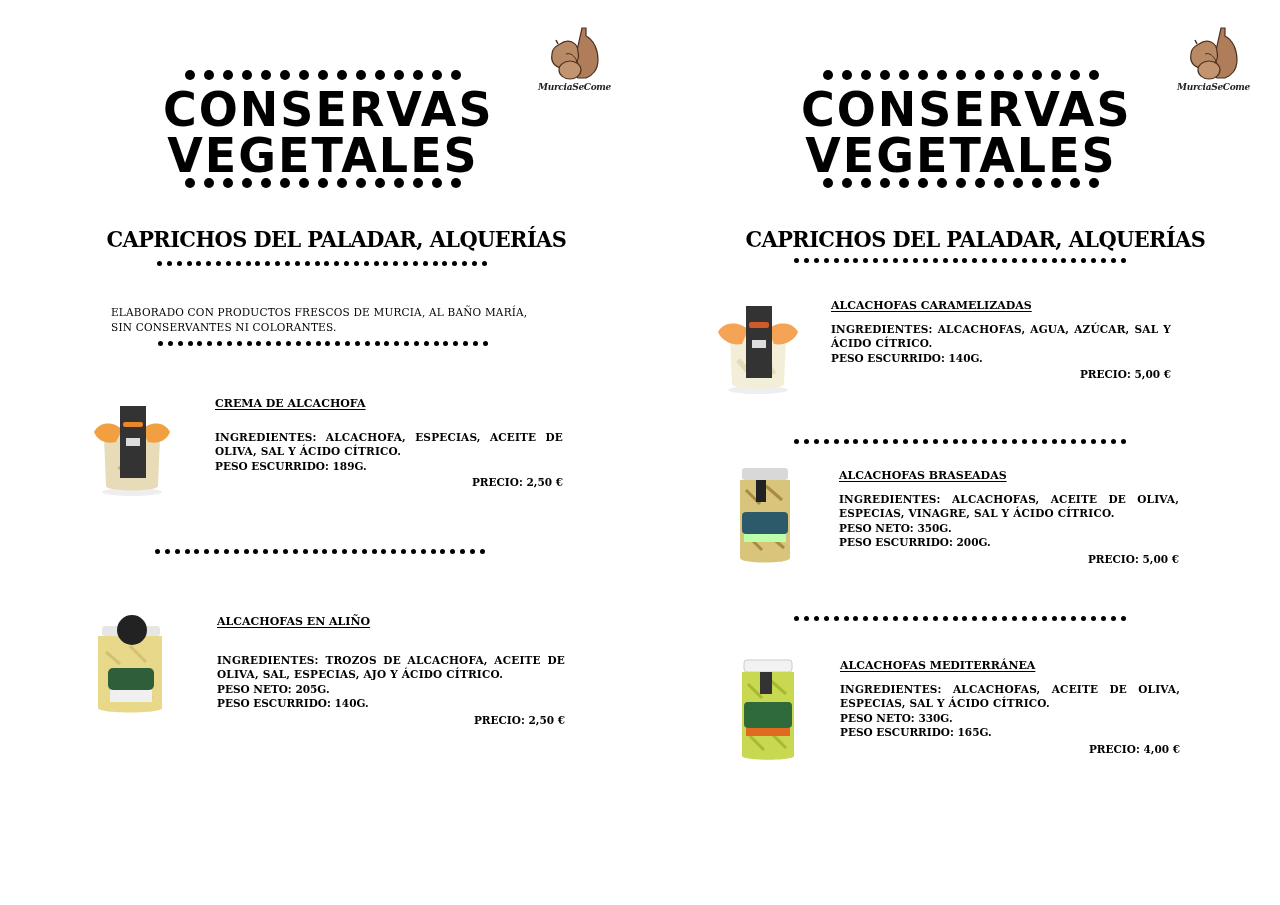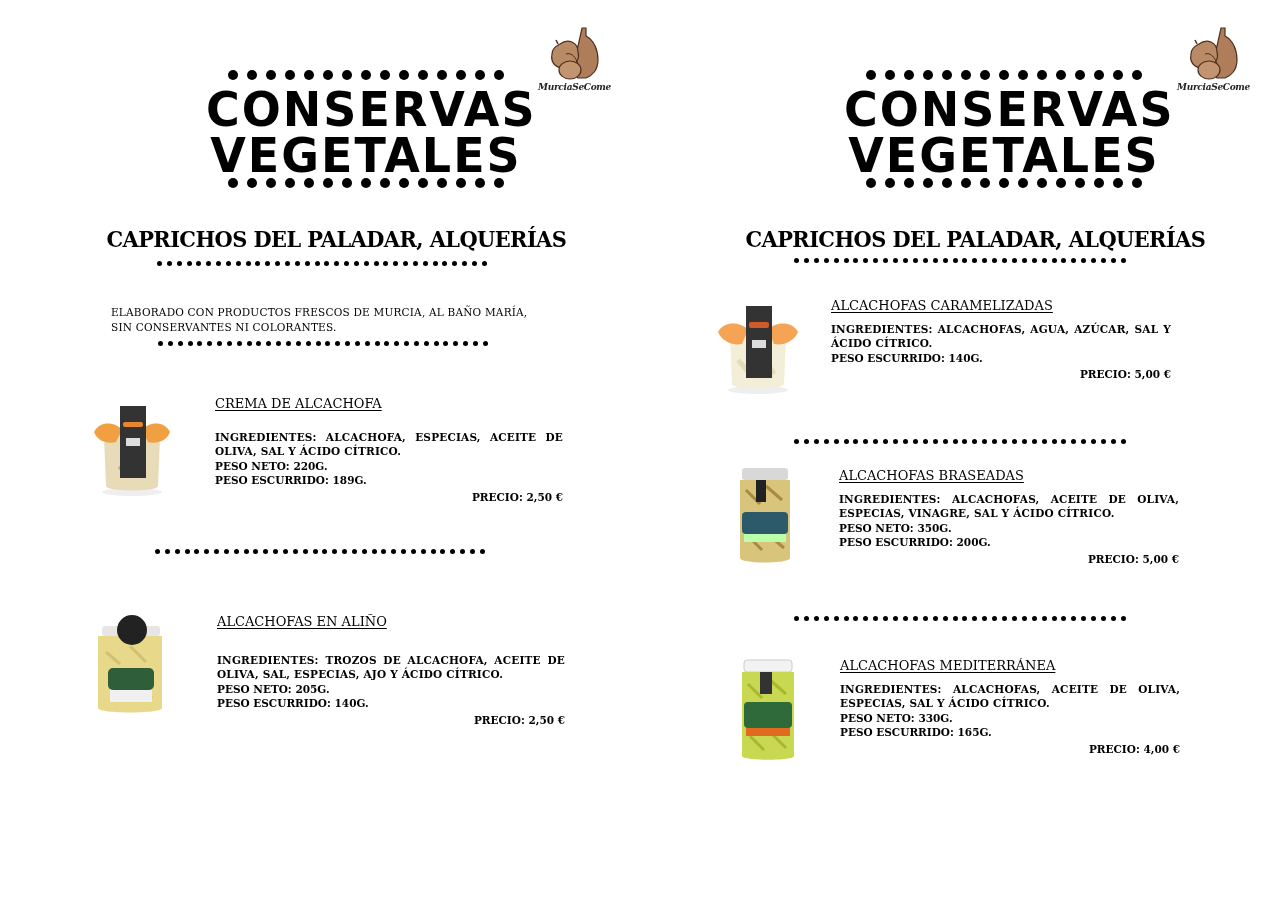--- a/index.html
+++ b/index.html
@@ -5,35 +5,35 @@
   html, body { margin:0; padding:0; background:#ffffff; }
   body { width:1280px; height:905px; position:relative; overflow:hidden; font-family:"DejaVu Serif", serif; color:#000; }
   .page { position:absolute; top:0; width:640px; height:905px; }
   .page.left { left:0; }
   .page.right { left:640px; }
 
   .logo { position:absolute; width:72px; height:72px; }
   .logo svg { display:block; }
   .logo-text { position:absolute; left:0; top:58px; width:72px; font-family:"DejaVu Serif", serif; font-style:italic; font-weight:bold; font-size:9px; color:#222; letter-spacing:-0.3px; }
 
-  .banner { position:absolute; width:320px; height:125px;margin-left:43px; }
+  .banner { position:absolute; width:320px; height:125px; }
   .dotrow { position:absolute; left:0; width:100%; display:flex; justify-content:space-between; padding:0 22px; box-sizing:border-box; }
   .dotrow span { width:10px; height:10px; background:#000; border-radius:50%; display:block; }
   .banner-line { position:absolute; left:0; width:100%; text-align:center; font-family:"DejaVu Sans", sans-serif; font-weight:900; font-size:46px; line-height:46px; letter-spacing:2px; color:#000; transform:scaleY(1.05); }
 
   .section-title { position:absolute; text-align:center; font-family:"DejaVu Serif", serif; font-weight:900; font-size:22px; letter-spacing:-0.6px; transform:scaleX(0.95); transform-origin:center; white-space:nowrap; }
 
   .divider { position:absolute; height:7px; display:flex; justify-content:space-between; }
   .divider i { width:5px; height:5px; border-radius:50%; background:#000; display:block; }
 
   .intro { position:absolute; font-family:"DejaVu Serif", serif; font-weight:normal; font-size:10.5px; line-height:15px; letter-spacing:0.2px; }
 
   .product-img { position:absolute; border-radius:4px; }
   .product { position:absolute; font-family:"DejaVu Serif", serif; font-weight:bold; font-size:10.5px; line-height:14.5px; }
-  .product .pname { font-size:13px; text-decoration:underline; text-underline-offset:2px; font-weight:400; letter-spacing:0; margin-bottom:18px; }
+  .product .pname { font-size:11px; text-decoration:underline; text-underline-offset:2px; font-weight:700; letter-spacing:0; margin-bottom:18px; }
   .product .ing { text-align:justify; letter-spacing:0.2px; }
   .product .price { text-align:right; margin-top:2px; }
 </style>
 </head>
 <body>
 
 <div class="page left">
 
   <div class="logo" style="left:538px; top:24px;">
     <svg width="72" height="60" viewBox="0 0 72 60">
@@ -171,21 +171,20 @@
       <path d="M8 34 C14 22 30 24 36 32 L30 44 C22 46 12 44 8 34Z" fill="#f0a040"></path>
       <path d="M84 34 C78 22 62 24 56 32 L62 44 C70 46 80 44 84 34Z" fill="#f0a040"></path>
       <rect x="34" y="8" width="26" height="72" fill="#333"></rect>
       <rect x="37" y="24" width="20" height="5" rx="2" fill="#e8862c"></rect>
       <rect x="40" y="40" width="14" height="8" fill="#ddd"></rect>
     </svg>
   </div>
   <div class="product" style="left:215px; top:397px; width:348px;">
     <div class="pname">CREMA DE ALCACHOFA</div>
     <div class="ing">INGREDIENTES: ALCACHOFA, ESPECIAS, ACEITE DE OLIVA, SAL Y ÁCIDO CÍTRICO.</div>
-    <div>PESO NETO: 220G.</div>
     <div>PESO  ESCURRIDO: 189G.</div>
     <div class="price">PRECIO: 2,50 €</div>
   </div>
 
   <div class="divider" style="left:155px; top:549px; width:330px;">
       <i></i>
       <i></i>
       <i></i>
       <i></i>
       <i></i>

